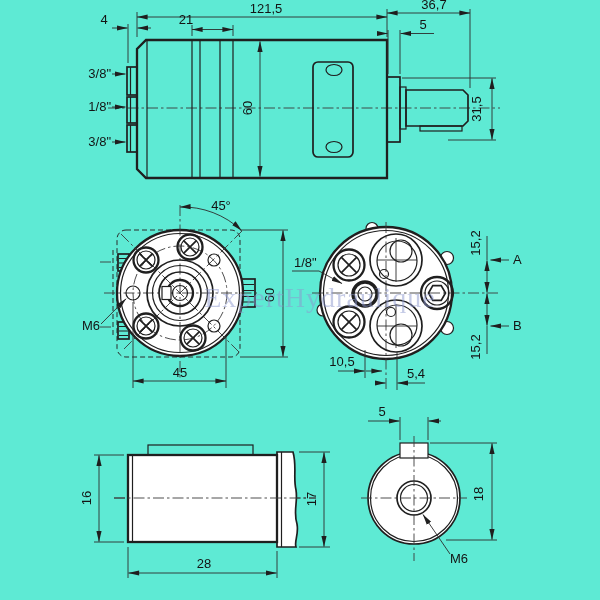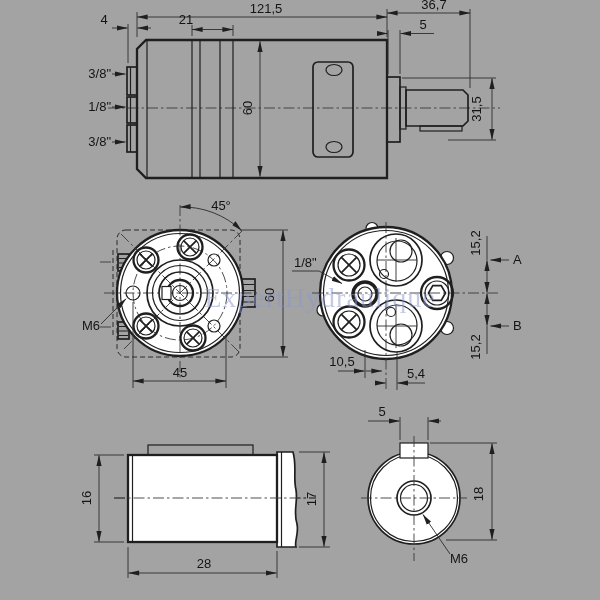--- a/index.html
+++ b/index.html
@@ -1,16 +1,16 @@
 <!DOCTYPE html>
 <html><head>
 <meta charset="utf-8">
 <style>
   html,body{margin:0;padding:0;background:#ffffff;}
-  .page{width:600px;height:600px;background:#a3a3a3;position:relative;font-family:"Liberation Sans",sans-serif;}
+  .page{width:600px;height:600px;background:#5eead4;position:relative;font-family:"Liberation Sans",sans-serif;}
   svg{display:block;}
   .ln{stroke:#1f1f1f;fill:none;stroke-width:1.2;}
   .thk{stroke:#1f1f1f;fill:none;stroke-width:2.3;}
   .med{stroke:#1f1f1f;fill:none;stroke-width:1.7;}
   .fw{fill:#ffffff;}
   .cl{stroke:#3a3a3a;fill:none;stroke-width:0.9;stroke-dasharray:11 3 2.5 3;}
   .dsh{stroke:#2a2a2a;fill:none;stroke-width:1;stroke-dasharray:5 3;}
   .dim{stroke:#2c2c2c;fill:none;stroke-width:0.9;}
   text.t{font:13px "Liberation Sans",sans-serif;fill:#141414;}
   text.wm{font:28px "Liberation Serif",serif;letter-spacing:1px;fill:#8d98cf;opacity:0.5;}

